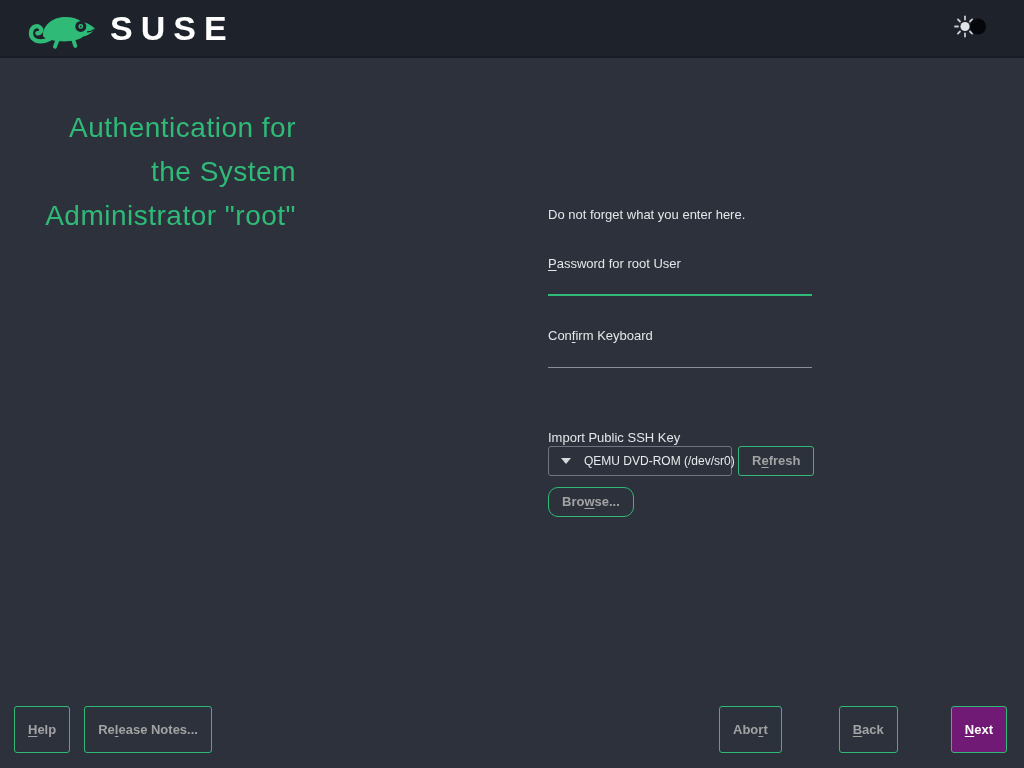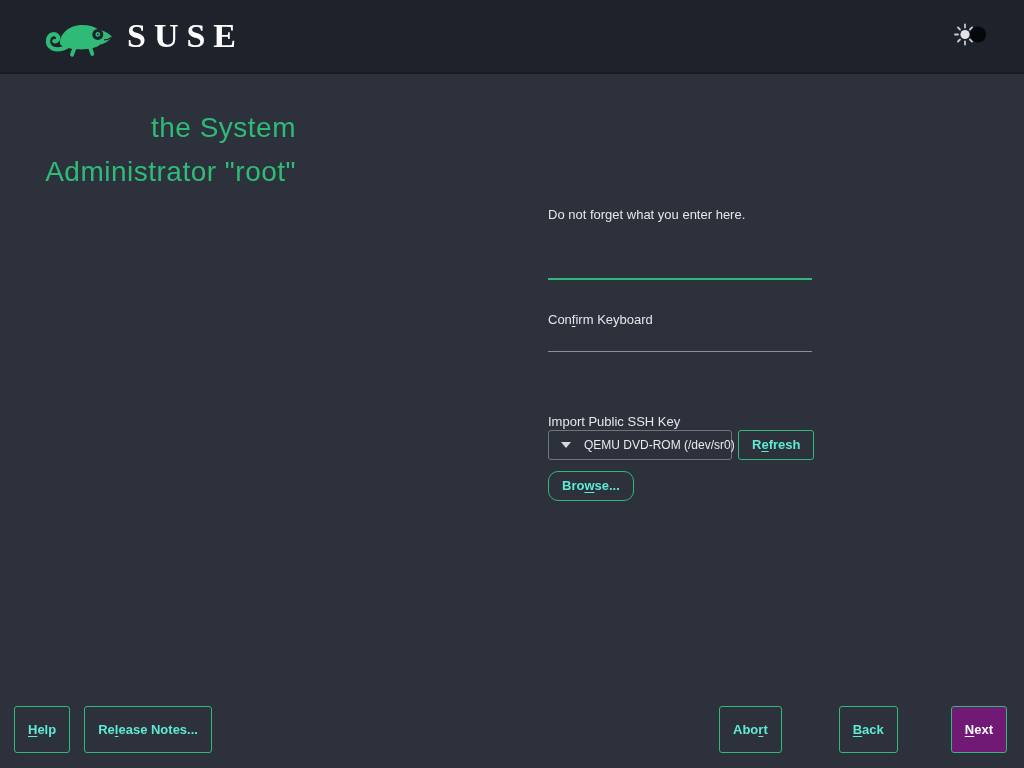--- a/index.html
+++ b/index.html
@@ -8,27 +8,26 @@
     background: #2c313b;
     font-family: "Liberation Sans", sans-serif;
     position: relative;
     overflow: hidden;
     color: #e6e8ea;
   }
 
   
   .top-bar {
     position: absolute; top: 0; left: 0; right: 0;
-    height: 74px;
+    height: 58px;
     background: #1d222b;
     border-bottom: 2px solid #171b23;
     display: flex; align-items: center;
-    padding-left: 43px;
+    padding-left: 26px;
     box-sizing: border-box;
-    font-family: Liberation Serif, serif;
   }
   .logo-svg { width: 72px; height: 46px; margin-right: 12px; }
   .brand {
     color: #ffffff;
     font-size: 34px;
     font-weight: bold;
     letter-spacing: 8px;
     line-height: 1;
   }
   .theme-toggle {
@@ -117,21 +116,21 @@
     font-size: 12px;
     color: #e8eaec;
     white-space: nowrap;
   }
   .btn {
     height: 30px;
     box-sizing: border-box;
     background: transparent;
     border: 1px solid #30ba78;
     border-radius: 3px;
-    color: #5eead4;
+    color: #a3a3a3;
     font-size: 13px;
     font-weight: bold;
     font-family: "Liberation Sans", sans-serif;
     padding: 0 13px;
     cursor: pointer;
     line-height: 28px;
   }
   .refresh-btn { margin-left: 6px; }
   .browse-btn { margin-top: 11px; border-radius: 10px; }
 
@@ -180,29 +179,31 @@
         <line x1="5.9" y1="20.1" x2="8" y2="18"></line>
         <line x1="18" y1="8" x2="20.1" y2="5.9"></line>
       </g>
       <circle cx="13" cy="13" r="4.6" fill="#e2e4e7"></circle>
       <circle cx="26" cy="13" r="8" fill="#05070b"></circle>
     </svg>
   </button>
 </div>
 
 <div class="page-title">
+  <div>Authentication for</div>
   <div>the System</div>
   <div>Administrator "root"</div>
 </div>
 
 <div class="form-col">
 
   <div class="hint">Do not forget what you enter here.</div>
 
   <div class="field">
+    <label class="field-label"><span></span><span class="mn">P</span><span>assword for root User</span></label>
     <input class="line-input focused" type="password" style="">
   </div>
 
   <div class="field">
     <label class="field-label"><span>Con</span><span class="mn">f</span><span>irm Keyboard</span></label>
     <input class="line-input" type="password" style="">
   </div>
 
 
   <div class="ssh-section">

